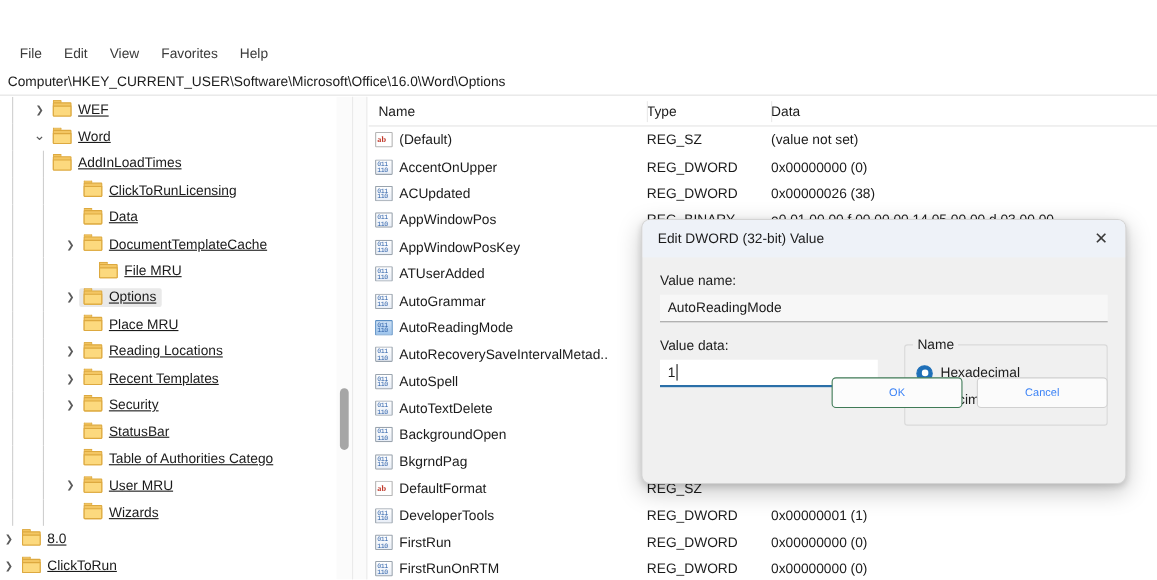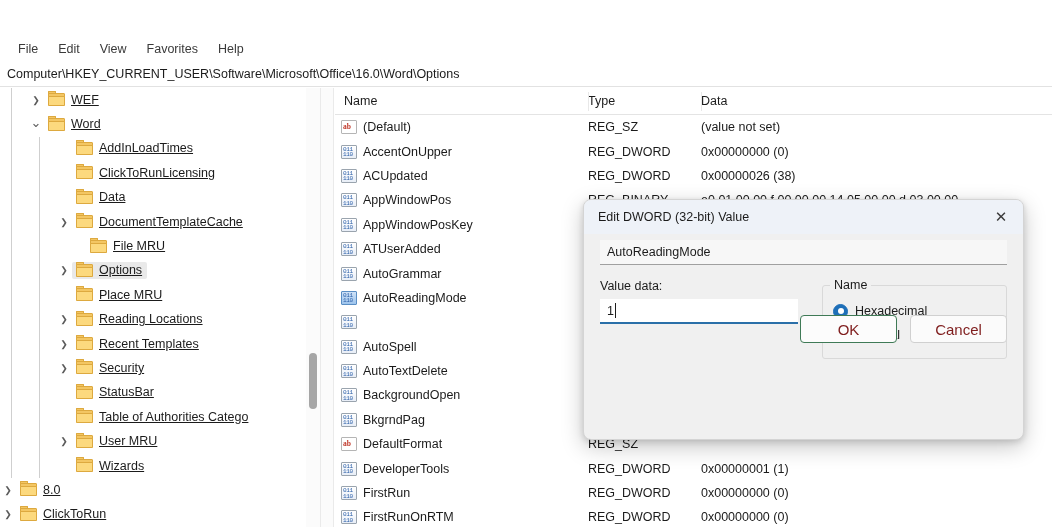--- a/index.html
+++ b/index.html
@@ -329,23 +329,23 @@
     position: absolute; left: 50%; top: 50%;
     width: 6px; height: 6px; margin: -3px 0 0 -3px;
     background: #ffffff; border-radius: 50%;
   }
 
   .btn-row {
     position: absolute; right: 16px; bottom: 16px;
     display: flex; gap: 13px;
   }
   .btn {
-    width: 97px; height: 28px;
+    width: 119px; height: 28px;
     display: flex; align-items: center; justify-content: center;
-    font-size: 15px; color: #7f1d1d;
+    font-size: 10px; color: #3b82f6;
     background: #fbfbfb;
     border: 1px solid #d0d0d0;
     border-radius: 4px;
   }
   .btn.default {
     border: 1.5px solid #3f7a56;
     background: #fcfcfc;
   }
 </style>
 </head>
@@ -385,21 +385,21 @@
           <span class="chevron" style="font-size: 13px; margin-top: -5px;">⌄</span>
           <span class="tree-label-box" style="display: flex; align-items: center;">
             <span class="folder">
               <span class="tab"></span>
               <span class="back"></span>
               <span class="front"></span>
             </span>
             <span>Word</span>
           </span>
         </div>
-        <div class="tree-row" style="padding-left: 56px;">
+        <div class="tree-row" style="padding-left: 28px;">
           <span class="guide" style="left: 11px;"></span>
           <span class="guide" style="left: 39px;"></span>
           <span class="chevron none">❯</span>
           <span class="tree-label-box" style="display: flex; align-items: center;">
             <span class="folder">
               <span class="tab"></span>
               <span class="back"></span>
               <span class="front"></span>
             </span>
             <span>AddInLoadTimes</span>
@@ -691,20 +691,21 @@
             <span>AutoReadingMode</span>
           </div>
           <div class="cell-type"></div>
           <div class="cell-data"></div>
         </div>
         <div class="list-row">
           <div class="cell-name">
             <span class="vicon dw">
               <span class="bits">011<br>110</span>
             </span>
+            <span>AutoRecoverySaveIntervalMetad..</span>
           </div>
           <div class="cell-type"></div>
           <div class="cell-data"></div>
         </div>
         <div class="list-row">
           <div class="cell-name">
             <span class="vicon dw">
               <span class="bits">011<br>110</span>
             </span>
             <span>AutoSpell</span>
@@ -784,20 +785,21 @@
         </div>
       </div>
   </div>
 
   <div class="dialog">
     <div class="dlg-title">
       <div class="dlg-title-text">Edit DWORD (32-bit) Value</div>
       <div class="dlg-close">✕</div>
     </div>
     <div class="dlg-body">
+      <div class="lbl">Value name:</div>
       <div class="txtbox">
         <span>AutoReadingMode</span>
       </div>
 
       <div class="two-col">
         <div class="left-col">
           <div class="lbl" style="margin-top:0">Value data:</div>
           <div class="txtbox focused">
             <span>1</span>
               <span class="caret"></span>

